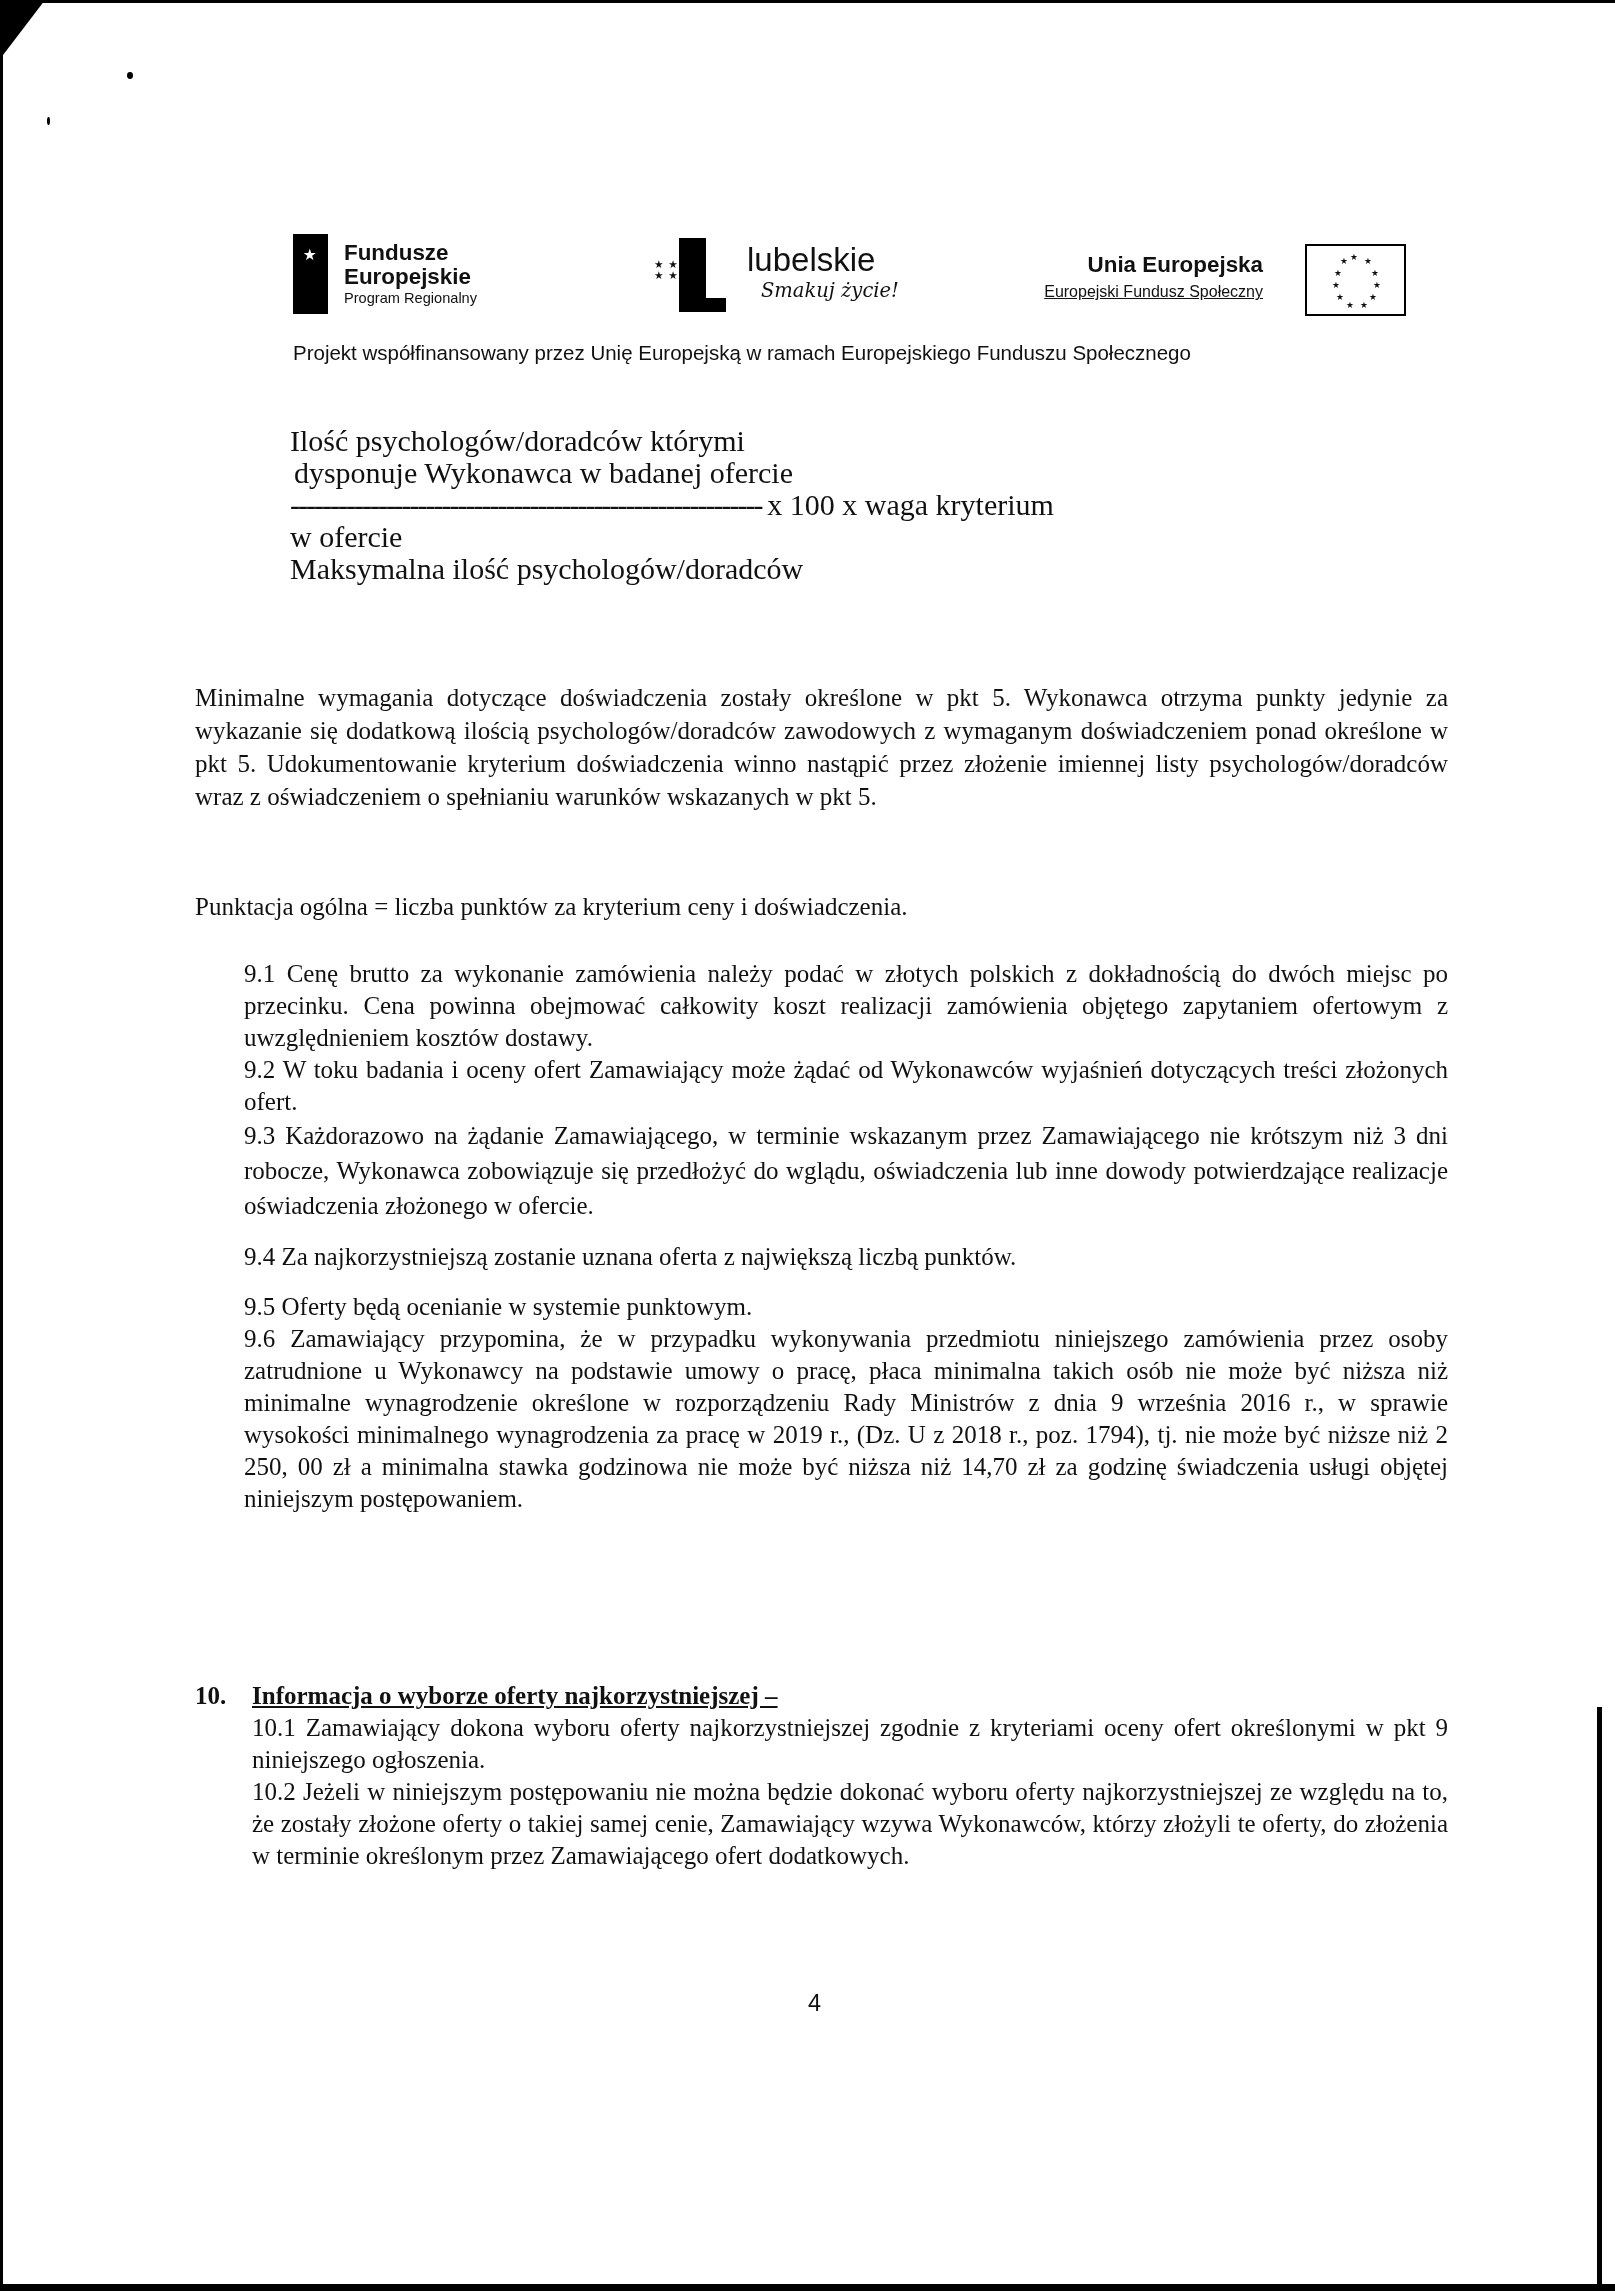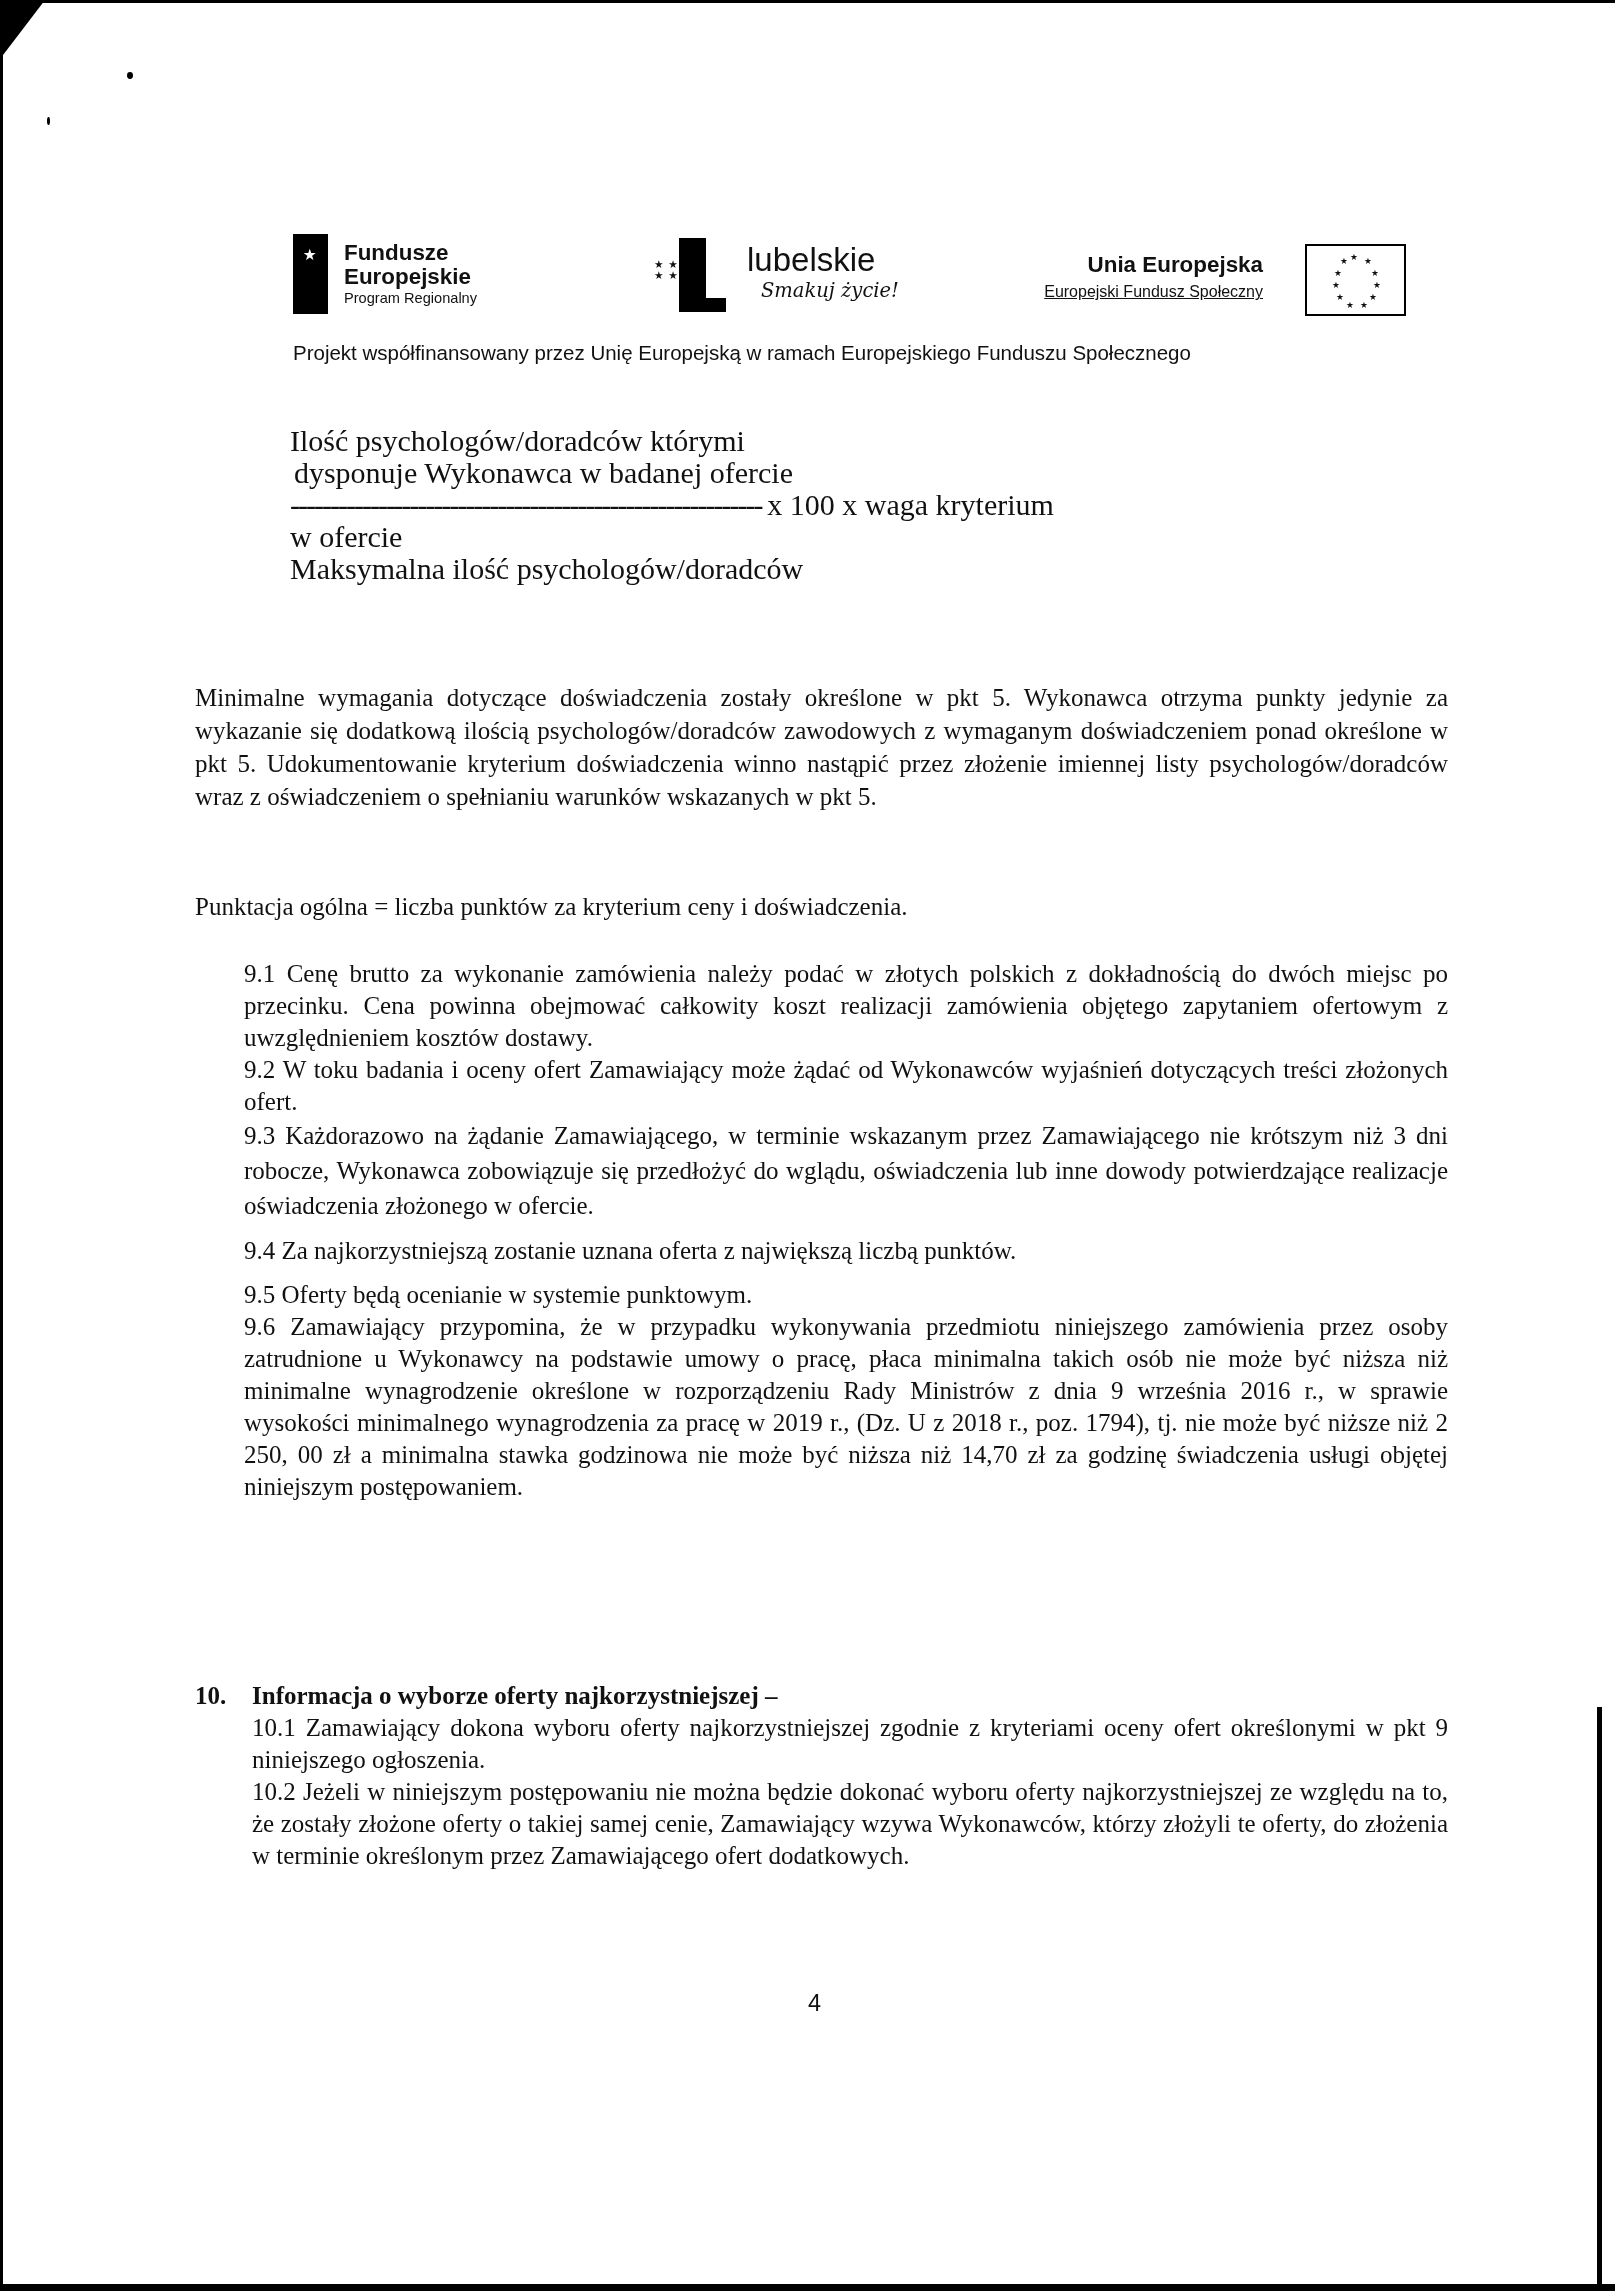--- a/index.html
+++ b/index.html
@@ -46,24 +46,24 @@
     .frac-line { white-space: nowrap; letter-spacing: -1px; }
     .frac-line .dashes { letter-spacing: -2px; }
     .frac-line .mult { letter-spacing: 0; padding-left: 5.9px; }
 
     
     .para { position: absolute; font-size: 25px; line-height: 33px; text-align: justify; }
     .p1 { left: 195px; top: 681px; width: 1253px; font-family: Liberation Serif, serif; }
     .p2 { left: 195px; top: 890px; width: 1253px; }
     .sub-list { position: absolute; left: 244px; top: 958px; width: 1204px; font-size: 25px; line-height: 32px; text-align: justify; }
     .sub-item { margin-bottom: 0; }
-    .sub-item.gap { margin-top: 12px; }
+    .sub-item.gap { margin-top: 18px; }
 
     .section10 { position: absolute; left: 195px; top: 1680px; width: 1253px; font-size: 25px; line-height: 32px; }
-    .sec-head { font-weight: bold; }
+    .sec-head { font-weight: bold; text-decoration: underline; }
     .sec-num { display: inline-block; width: 57px; }
     .sec-sublist { padding-left: 57px; text-align: justify; }
 
     .page-num { position: absolute; left: 808px; top: 1990px; font-size: 23.4px; }
   </style>
 </head>
 <body>
 
 <div class="corner-tl"></div>
 <div class="top-edge"></div>

